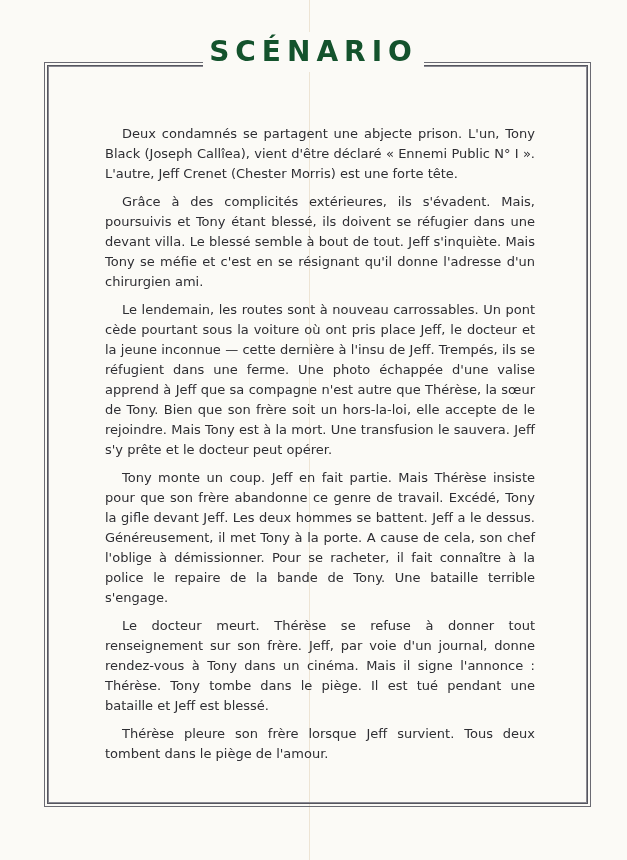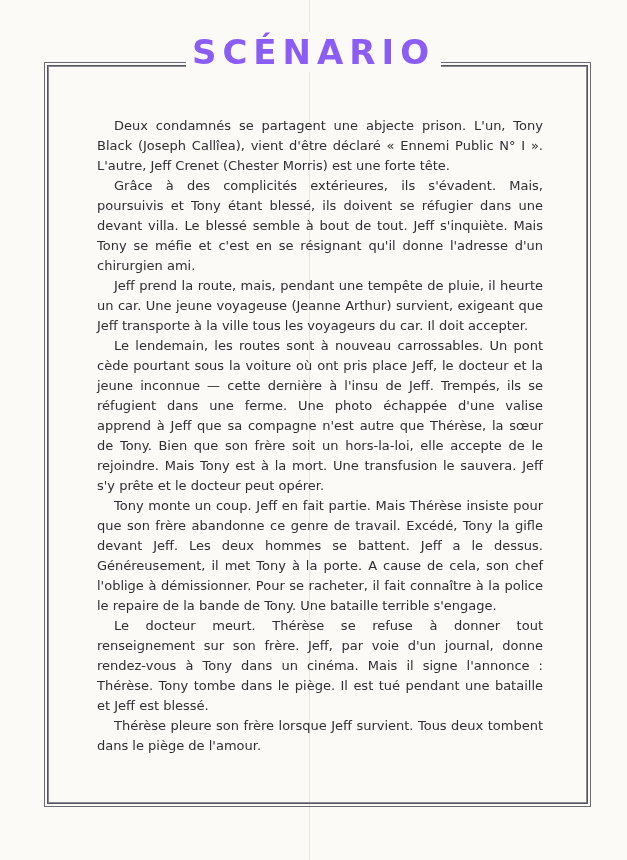--- a/index.html
+++ b/index.html
@@ -27,49 +27,48 @@
     position: absolute; left: 3px; top: 3px; right: 3px; bottom: 3px;
     border: 1px solid #8a8a92;
   }
   .title-wrap {
     position: absolute; top: 32px; left: 0; width: 627px; text-align: center;
   }
   .title {
     display: inline-block;
     background: #fbfaf6;
     padding: 0 6px;
-    font-size: 34px;
+    font-size: 28px;
     letter-spacing: 6px;
     font-weight: bold;
-    color: #8b5cf6;
+    color: #14532d;
     line-height: 40px;
   }
   .content {
     position: absolute; left: 97px; top: 116px; width: 446px;
     font-size: 13px; line-height: 20px;
     text-align: justify;
     color: #2e2e33;
   }
-  .content p { margin: 0; text-indent: 17px; }
+  .content p { margin: 8px; text-indent: 17px; }
 </style>
 </head>
 <body>
 
 <div class="fold"></div>
 
 <div class="frame">
   <div class="inner"></div>
   <div class="inner2"></div>
 </div>
 
 <div class="title-wrap">
   <span class="title">SCÉNARIO</span>
 </div>
 
 <div class="content">
   <p>Deux condamnés se partagent une abjecte prison. L'un, Tony Black (Joseph Callîea), vient d'être déclaré « Ennemi Public N° I ». L'autre, Jeff Crenet (Chester Morris) est une forte tête.</p>
   <p>Grâce à des complicités extérieures, ils s'évadent. Mais, poursuivis et Tony étant blessé, ils doivent se réfugier dans une devant villa. Le blessé semble à bout de tout. Jeff s'inquiète. Mais Tony se méfie et c'est en se résignant qu'il donne l'adresse d'un chirurgien ami.</p>
-  <p>Jeff prend la route, mais, pendant une tempête de pluie, il heurte un car. Une jeune voyageuse (Jeanne Arthur) survient, exigeant que Jeff transporte à la ville tous les voyageurs du car. Il doit accepter.</p>
   <p>Le lendemain, les routes sont à nouveau carrossables. Un pont cède pourtant sous la voiture où ont pris place Jeff, le docteur et la jeune inconnue — cette dernière à l'insu de Jeff. Trempés, ils se réfugient dans une ferme. Une photo échappée d'une valise apprend à Jeff que sa compagne n'est autre que Thérèse, la sœur de Tony. Bien que son frère soit un hors-la-loi, elle accepte de le rejoindre. Mais Tony est à la mort. Une transfusion le sauvera. Jeff s'y prête et le docteur peut opérer.</p>
   <p>Tony monte un coup. Jeff en fait partie. Mais Thérèse insiste pour que son frère abandonne ce genre de travail. Excédé, Tony la gifle devant Jeff. Les deux hommes se battent. Jeff a le dessus. Généreusement, il met Tony à la porte. A cause de cela, son chef l'oblige à démissionner. Pour se racheter, il fait connaître à la police le repaire de la bande de Tony. Une bataille terrible s'engage.</p>
   <p>Le docteur meurt. Thérèse se refuse à donner tout renseignement sur son frère. Jeff, par voie d'un journal, donne rendez-vous à Tony dans un cinéma. Mais il signe l'annonce : Thérèse. Tony tombe dans le piège. Il est tué pendant une bataille et Jeff est blessé.</p>
   <p>Thérèse pleure son frère lorsque Jeff survient. Tous deux tombent dans le piège de l'amour.</p>
 </div>
 
 </body></html>

